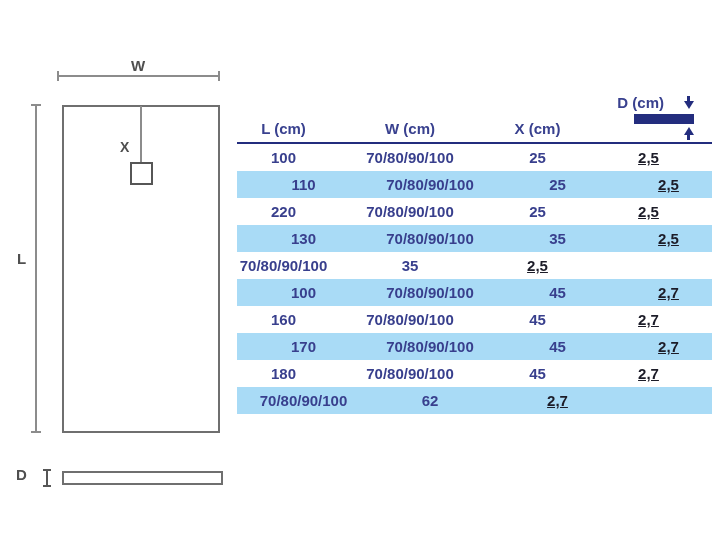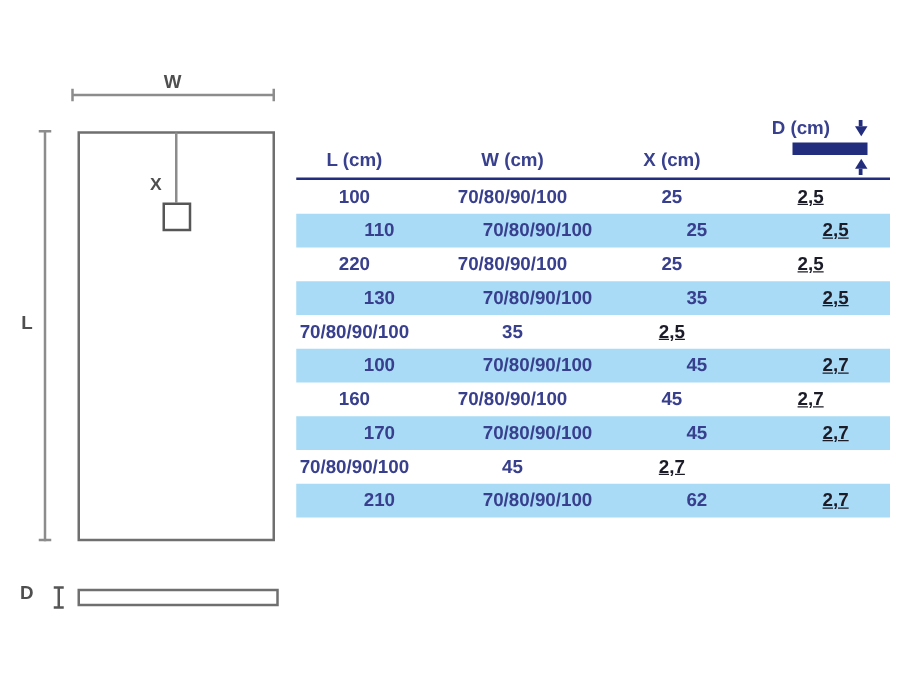--- a/index.html
+++ b/index.html
@@ -158,25 +158,25 @@
         <span class="cell c-x">45</span>
         <span class="cell c-d">2,7</span>
       </div>
       <div class="row alt">
         <span class="cell c-l">170</span>
         <span class="cell c-w">70/80/90/100</span>
         <span class="cell c-x">45</span>
         <span class="cell c-d">2,7</span>
       </div>
       <div class="row">
+        <span class="cell c-l">180</span>
         <span class="cell c-w">70/80/90/100</span>
         <span class="cell c-x">45</span>
         <span class="cell c-d">2,7</span>
       </div>
       <div class="row alt">
-        <span class="cell c-l">210</span>
         <span class="cell c-w">70/80/90/100</span>
         <span class="cell c-x">62</span>
         <span class="cell c-d">2,7</span>
       </div>
     </div>
   </div>
 </div>
 
 </body></html>

